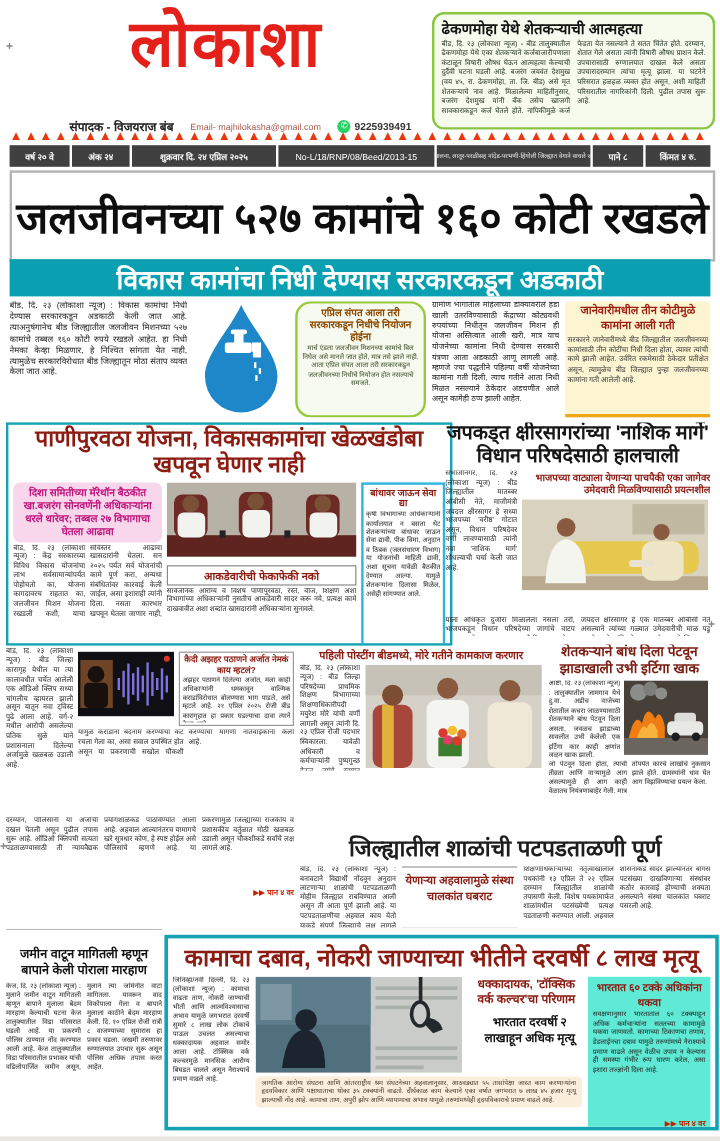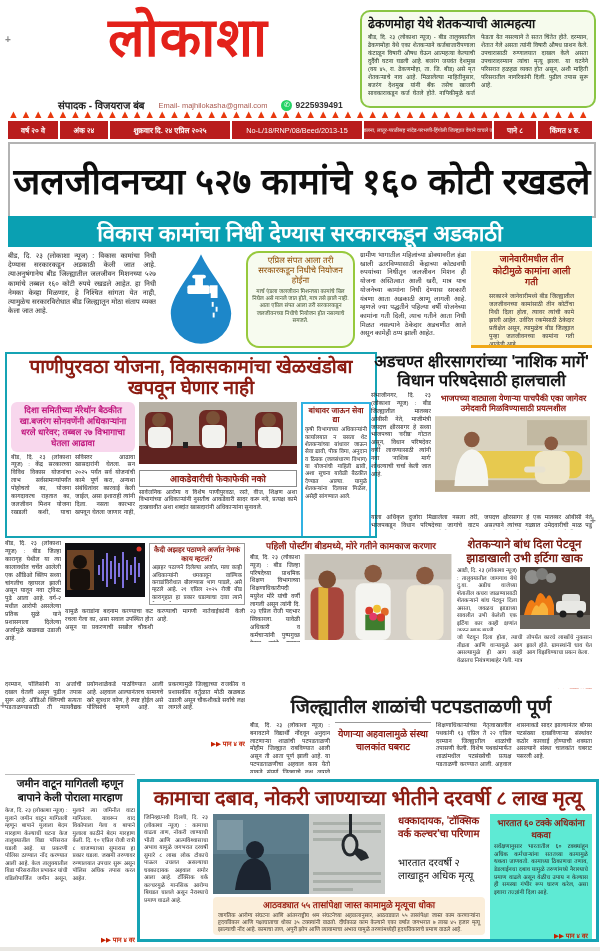--- a/index.html
+++ b/index.html
@@ -17,61 +17,61 @@
   .phone-wrap{display:flex;align-items:center;gap:3px;}
   .wa{width:11px;height:11px;border-radius:50%;background:#25d366;color:#fff;font-size:7px;display:flex;align-items:center;justify-content:center;}
   .phone{font-size:8.5px;font-weight:bold;color:#333;}
   
   .farmer-box{border:2px solid #8ac543;border-radius:10px;background:#f6fbed;padding:3px 6px;overflow:hidden;}
   .farmer-title{font-size:12.5px;font-weight:800;color:#141414;white-space:nowrap;overflow:hidden;}
   .farmer-body{margin-top:2px;height:70px;column-count:2;column-gap:6px;font-size:5.9px;line-height:1.35;text-align:justify;color:#243324;}
   
   .zigzag{color:#e8380d;font-size:11px;line-height:11px;letter-spacing:1.5px;overflow:hidden;white-space:nowrap;}
   .infobar{display:flex;gap:2px;height:18px;}
-  .infobar .cell{background:#b91c1c;color:#fff;display:flex;align-items:center;justify-content:center;font-size:7.3px;font-weight:bold;white-space:nowrap;overflow:hidden;padding:0 2px;text-align:center;}
+  .infobar .cell{background:#404040;color:#fff;display:flex;align-items:center;justify-content:center;font-size:7.3px;font-weight:bold;white-space:nowrap;overflow:hidden;padding:0 2px;text-align:center;}
   .cell.tagline{flex:1;font-size:5.2px;font-weight:normal;color:#eee;}
   
   .main-headline-box{border:2px solid #b3b3b3;background:#fff;display:flex;align-items:center;justify-content:center;overflow:hidden;}
   .main-headline{font-size:36px;font-weight:900;color:#0e0e0e;white-space:nowrap;}
   .teal-bar{background:#0aa0b2;display:flex;align-items:center;justify-content:center;overflow:hidden;}
   .teal-bar div{font-size:22px;font-weight:800;color:#fff;white-space:nowrap;}
   .lead-strip{display:flex;gap:5px;overflow:hidden;}
   .green-box{border:2px solid #97c93d;border-radius:13px;background:#f7fbef;padding:3px 4px;overflow:hidden;}
-  .green-title{font-size:8.3px;font-weight:400;color:#8c4a00;text-align:center;line-height:1.2;}
+  .green-title{font-size:8.3px;font-weight:700;color:#8c4a00;text-align:center;line-height:1.2;}
   .green-text{font-size:5.6px;line-height:1.3;text-align:center;color:#3a4a2a;margin-top:2px;}
-  .yellow-box{background:#fdf5d2;border-bottom:3px solid #f0a818;padding:3px 18px;overflow:hidden;}
+  .yellow-box{background:#fdf5d2;border-bottom:3px solid #f0a818;padding:3px 2px;overflow:hidden;}
   .yellow-title{font-size:9.3px;font-weight:800;color:#9a1f12;text-align:center;line-height:1.25;}
   .yellow-text{font-size:6px;line-height:1.35;text-align:justify;color:#333;margin-top:3px;}
   
   .disha-box{border:2px solid #15a3b4;background:#fff;padding:2px 4px;overflow:hidden;}
   .h-maroon{font-weight:800;color:#8c1c12;text-align:center;}
   .disha-h{font-size:19px;line-height:1.12;}
   .pink-box{background:#f8d7ed;border-radius:6px;color:#c0177e;font-size:8.6px;font-weight:800;text-align:center;line-height:1.28;padding:3px;}
   .caption-box{border:1px solid #8a8a8a;font-size:9.2px;font-weight:800;color:#8c1c12;text-align:center;padding:1px 0;margin:2px 0;}
   .blue-box{border:2px solid #31b2e2;padding:2px;overflow:hidden;height:100%;box-sizing:border-box;}
   .blue-title{font-size:7.8px;font-weight:800;color:#8c1c12;text-align:center;line-height:1.2;}
   
   .jay-h{font-size:16.5px;font-weight:800;color:#161616;text-align:center;line-height:1.15;}
-  .jay-sub{font-size:8.2px;font-weight:800;color:#8c1c12;text-align:center;line-height:1.25;margin:2px 0;}
+  .jay-sub{font-size:8.2px;font-weight:800;color:#8c1c12;text-align:right;line-height:1.25;margin:2px 0;}
   
   .audio-h{font-size:15.5px;font-weight:800;color:#141414;text-align:center;white-space:nowrap;overflow:hidden;}
   .orange-box{background:linear-gradient(#f6871f,#ee5d17);border-radius:4px;color:#fff;font-size:8.2px;font-weight:800;text-align:center;line-height:1.3;padding:3px;}
   .q-box{border:1px solid #999;padding:2px;overflow:hidden;}
   .q-title{font-size:7.2px;font-weight:800;color:#8c1c12;text-align:center;line-height:1.2;}
   .shik-h{font-size:15px;font-weight:800;color:#141414;text-align:center;line-height:1.18;}
   .shik-sub{font-size:9px;font-weight:800;color:#8c1c12;text-align:center;margin:2px 0;}
   .shet-h{font-size:11.5px;font-weight:800;color:#7b1d12;text-align:center;line-height:1.22;}
   .shala-h{font-size:19px;font-weight:800;color:#1d1d1d;text-align:center;white-space:nowrap;overflow:hidden;}
   .center-box{border-top:1px solid #999;border-bottom:1px solid #999;font-size:9.4px;font-weight:800;color:#8c1c12;text-align:center;line-height:1.35;padding:5px 2px;}
-  .jamin-h{font-size:10.5px;font-weight:800;color:#141414;text-align:center;line-height:1.3;border-top:1px solid #bbb;padding-top:2px;}
+  .jamin-h{font-size:10.5px;font-weight:800;color:#141414;text-align:center;line-height:1.3;border-top:1px solid #bbb;padding-top:14px;}
   
   .work-box{border:3px solid #15a3b4;background:#fff;padding:2px 4px;overflow:hidden;}
   .work-h{font-size:20px;font-weight:800;color:#8c1c12;text-align:center;white-space:nowrap;overflow:hidden;}
   .work-sub1{font-size:10px;font-weight:800;color:#8c1c12;line-height:1.3;}
-  .work-sub2{font-size:10px;font-weight:400;color:#141414;line-height:1.3;margin-top:16px;}
+  .work-sub2{font-size:10px;font-weight:700;color:#141414;line-height:1.3;margin-top:6px;text-align:center;}
   .beige-box{background:#fbeeda;border-radius:4px;padding:2px 5px;margin-top:3px;overflow:hidden;}
   .beige-title{font-size:8.8px;font-weight:800;color:#9a1f12;text-align:center;}
   .beige-text{font-size:5.5px;line-height:1.3;text-align:justify;color:#41382b;margin-top:1px;}
   .yellow2{background:#5eead4;padding:3px 4px;overflow:hidden;box-sizing:border-box;height:100%;}
   .mark{color:#888;font-size:10px;font-weight:bold;}
   .cmyk span{display:block;width:5px;height:5px;}
   .row{display:flex;}
 </style>
 </head>
 <body>
@@ -180,21 +180,21 @@
         <div style="flex:1;">
           <div class="blue-box">
             <div class="blue-title">बांधावर जाऊन सेवा द्या</div>
             <div class="t" style="font-size:5.6px;margin-top:2px;height:112px;">कृषी विभागाच्या अधिकाऱ्यांनी कार्यालयात न बसता थेट शेतकऱ्यांच्या बांधावर जाऊन सेवा द्यावी, पीक विमा, अनुदान व ठिबक (जलसंधारण विभाग) या योजनांची माहिती द्यावी, अशा सूचना यावेळी बैठकीत देण्यात आल्या. यामुळे शेतकऱ्यांना दिलासा मिळेल, असेही सांगण्यात आले.</div>
           </div>
         </div>
       </div>
     </div>
 
     <div class="abs" style="left:371px;top:352px;width:221px;height:178px;overflow:hidden;">
-      <div class="jay-h">अडचण्त क्षीरसागरांच्या 'नाशिक मार्गे' विधान परिषदेसाठी हालचाली</div>
+      <div class="jay-h">जपकड्त क्षीरसागरांच्या 'नाशिक मार्गे' विधान परिषदेसाठी हालचाली</div>
       <div class="row" style="gap:4px;margin-top:2px;">
         <div class="t" style="width:60px;font-size:6px;height:120px;">संभाजीनगर, दि. २३ (लोकाशा न्यूज) : बीड जिल्ह्यातील मातब्बर ओबीसी नेते, माजीमंत्री जयदत्त क्षीरसागर हे सध्या भाजपच्या 'वरीष्ठ' गोटात असून, विधान परिषदेवर वर्णी लावण्यासाठी त्यांनी नवा 'नाशिक मार्ग' शोधल्याची चर्चा केली जात आहे.</div>
         <div style="flex:1;">
           <div class="jay-sub">भाजपच्या वाट्याला येणाऱ्या पाचपैकी एका जागेवर उमेदवारी मिळविण्यासाठी प्रयत्नशील</div>
           <svg width="155" height="76" viewBox="0 0 160 78">
             <rect width="160" height="78" fill="#d9d2bf"></rect>
             <rect x="95" y="4" width="62" height="26" fill="#c2b9a2"></rect>
             <rect x="28" y="36" width="124" height="28" rx="9" fill="#e7c94f"></rect>
             <rect y="66" width="160" height="12" fill="#b9a98e"></rect>
             <circle cx="38" cy="24" r="8" fill="#8a5a40"></circle>
@@ -206,21 +206,21 @@
         </div>
       </div>
       <div class="t" style="margin-top:2px;column-count:2;column-gap:5px;height:44px;font-size:6px;">याला अधिकृत दुजोरा मिळालेला नसला तरी, भाजपकडून विधान परिषदेच्या जागांचे वाटप लवकरच होणार असून त्या पाचपैकी एका जागेवर, निवडीसाठी क्षीरसागरांचे नाव चर्चेत आहे. पहिल्या टप्प्यात सुरू केलेल्या हालचालींना यश आल्यास, जयदत्त क्षीरसागर हे एक मातब्बर ओबीसी नेते असल्याने त्यांच्या गळ्यात उमेदवारीची माळ पडू शकते, असे सांगितले जात आहे. यामुळे जिल्ह्याच्या राजकारणात नव्या घडामोडींना वेग आला आहे.</div>
 
     </div>
 
     <div class="abs" style="left:5px;top:537px;width:240px;height:230px;overflow:hidden;">
       <div class="row" style="gap:4px;margin-top:3px;">
         <div class="t" style="width:56px;font-size:6px;height:138px;">बीड, दि. २३ (लोकाशा न्यूज) : बीड जिल्हा कारागृह येथील या त्या कालावधीत चर्चेत आलेली एक ऑडिओ क्लिप सध्या चांगलीच व्हायरल झाली असून यातून नवा ट्विस्ट पुढे आला आहे. वर्ग-२ मधील आरोपी असलेल्या प्रतिक सुळे याने प्रशासनाला दिलेल्या अर्जामुळे खळबळ उडाली आहे.</div>
         <div style="flex:1;">
-          <div class="row" style="gap:4px;margin-top:3px;font-family:Liberation Serif, serif;">
+          <div class="row" style="gap:4px;margin-top:3px;">
             <svg width="80" height="54" viewBox="0 0 80 54">
               <rect width="80" height="54" fill="#101014"></rect>
               <rect x="2" y="7" width="27" height="40" fill="#6e4426"></rect>
               <circle cx="15" cy="19" r="7" fill="#17100c"></circle>
               <rect x="5" y="26" width="20" height="21" rx="4" fill="#17100c"></rect>
               <g fill="#7f72e0">
                 <rect x="33" y="22" width="2" height="10"></rect>
                   <rect x="37" y="16" width="2" height="22"></rect>
                 <rect x="41" y="10" width="2" height="34"></rect>
                   <rect x="45" y="18" width="2" height="18"></rect>
@@ -334,21 +334,20 @@
               <rect x="136" y="0" width="3" height="22" fill="#23282c"></rect>
               <ellipse cx="137" cy="31" rx="7" ry="10" fill="none" stroke="#23282c" stroke-width="3"></ellipse>
               <path d="M144 34 q10 2 12 10 l-8 3 q-6 -6 -8 -9 z" fill="#23282c"></path>
             </svg>
             <div style="flex:1;">
               <div class="work-sub1">धक्कादायक, 'टॉक्सिक वर्क कल्चर'चा परिणाम</div>
               <div class="work-sub2">भारतात दरवर्षी २ लाखाहून अधिक मृत्यू</div>
             </div>
           </div>
           <div class="beige-box">
-            <div class="beige-title">आठवड्यात ५५ तासांपेक्षा जास्त कामामुळे मृत्यूचा धोका</div>
             <div class="beige-text">जागतिक आरोग्य संघटना आणि आंतरराष्ट्रीय श्रम संघटनेच्या अहवालानुसार, आठवड्यात ५५ तासांपेक्षा जास्त काम करणाऱ्यांना हृदयविकार आणि पक्षाघाताचा धोका ३५ टक्क्यांनी वाढतो. दीर्घकाळ काम केल्याने एका वर्षात जगभरात ७ लाख ४५ हजार मृत्यू झाल्याची नोंद आहे. कामाचा ताण, अपुरी झोप आणि व्यायामाचा अभाव यामुळे तरुणांमध्येही हृदयविकाराचे प्रमाण वाढले आहे.</div>
           </div>
         </div>
         <div style="flex:1;">
           <div class="yellow2">
             <div class="beige-title" style="color:#8c1c12;">भारतात ६० टक्के अधिकांना थकवा</div>
             <div class="t" style="font-size:5.8px;margin-top:2px;height:88px;">सर्वेक्षणानुसार भारतातील ६० टक्क्यांहून अधिक कर्मचाऱ्यांना सततच्या कामामुळे थकवा जाणवतो. कामाच्या ठिकाणचा तणाव, डेडलाईनचा दबाव यामुळे तरुणांमध्ये नैराश्याचे प्रमाण वाढले असून वेळीच उपाय न केल्यास ही समस्या गंभीर रूप धारण करेल, असा इशारा तज्ज्ञांनी दिला आहे.</div>
             <div class="cont">▶▶ पान ४ वर</div>
           </div>
         </div>

